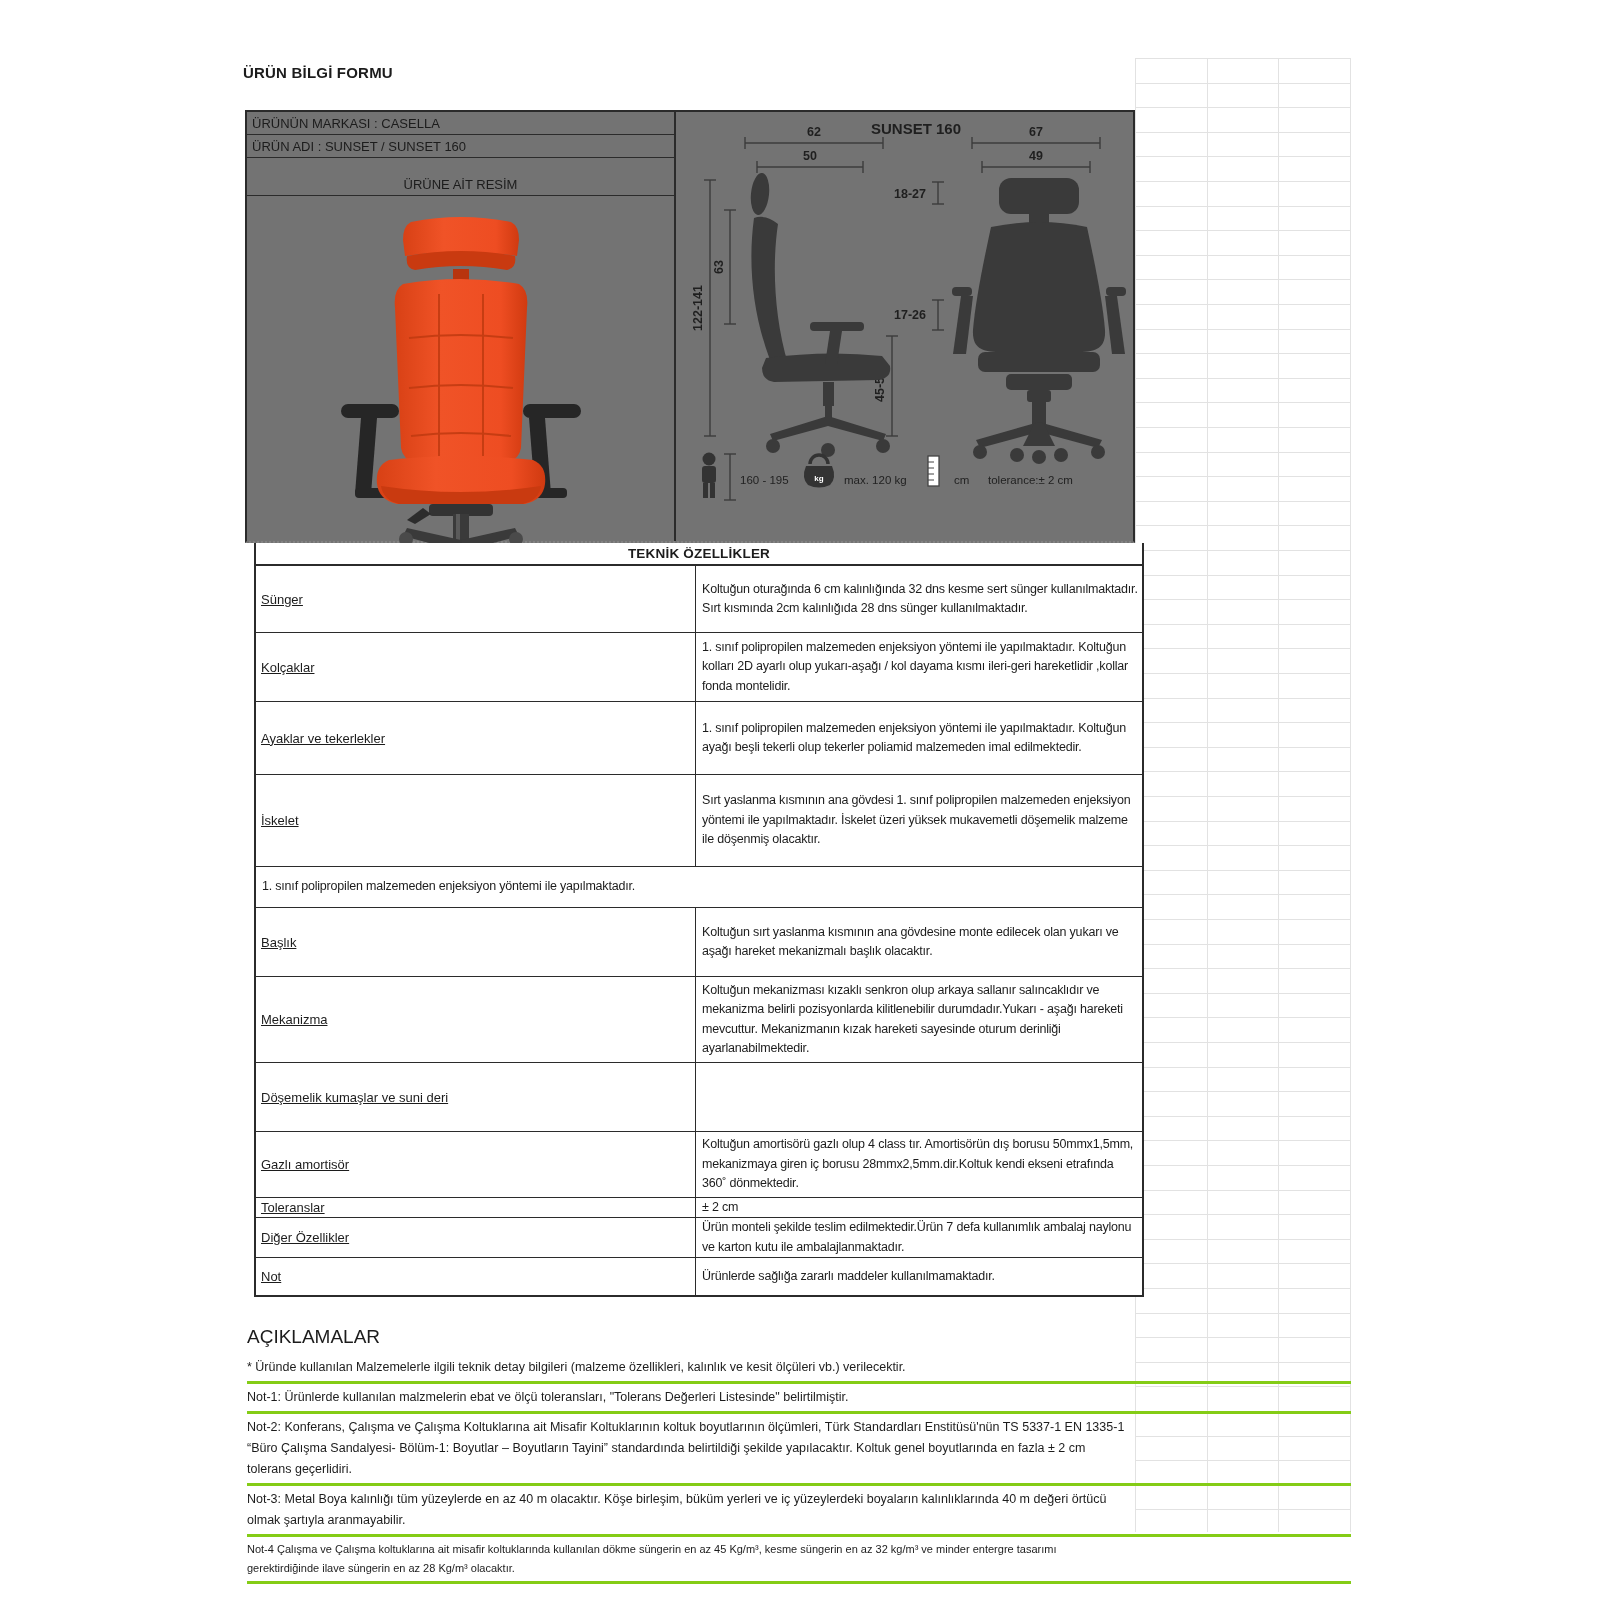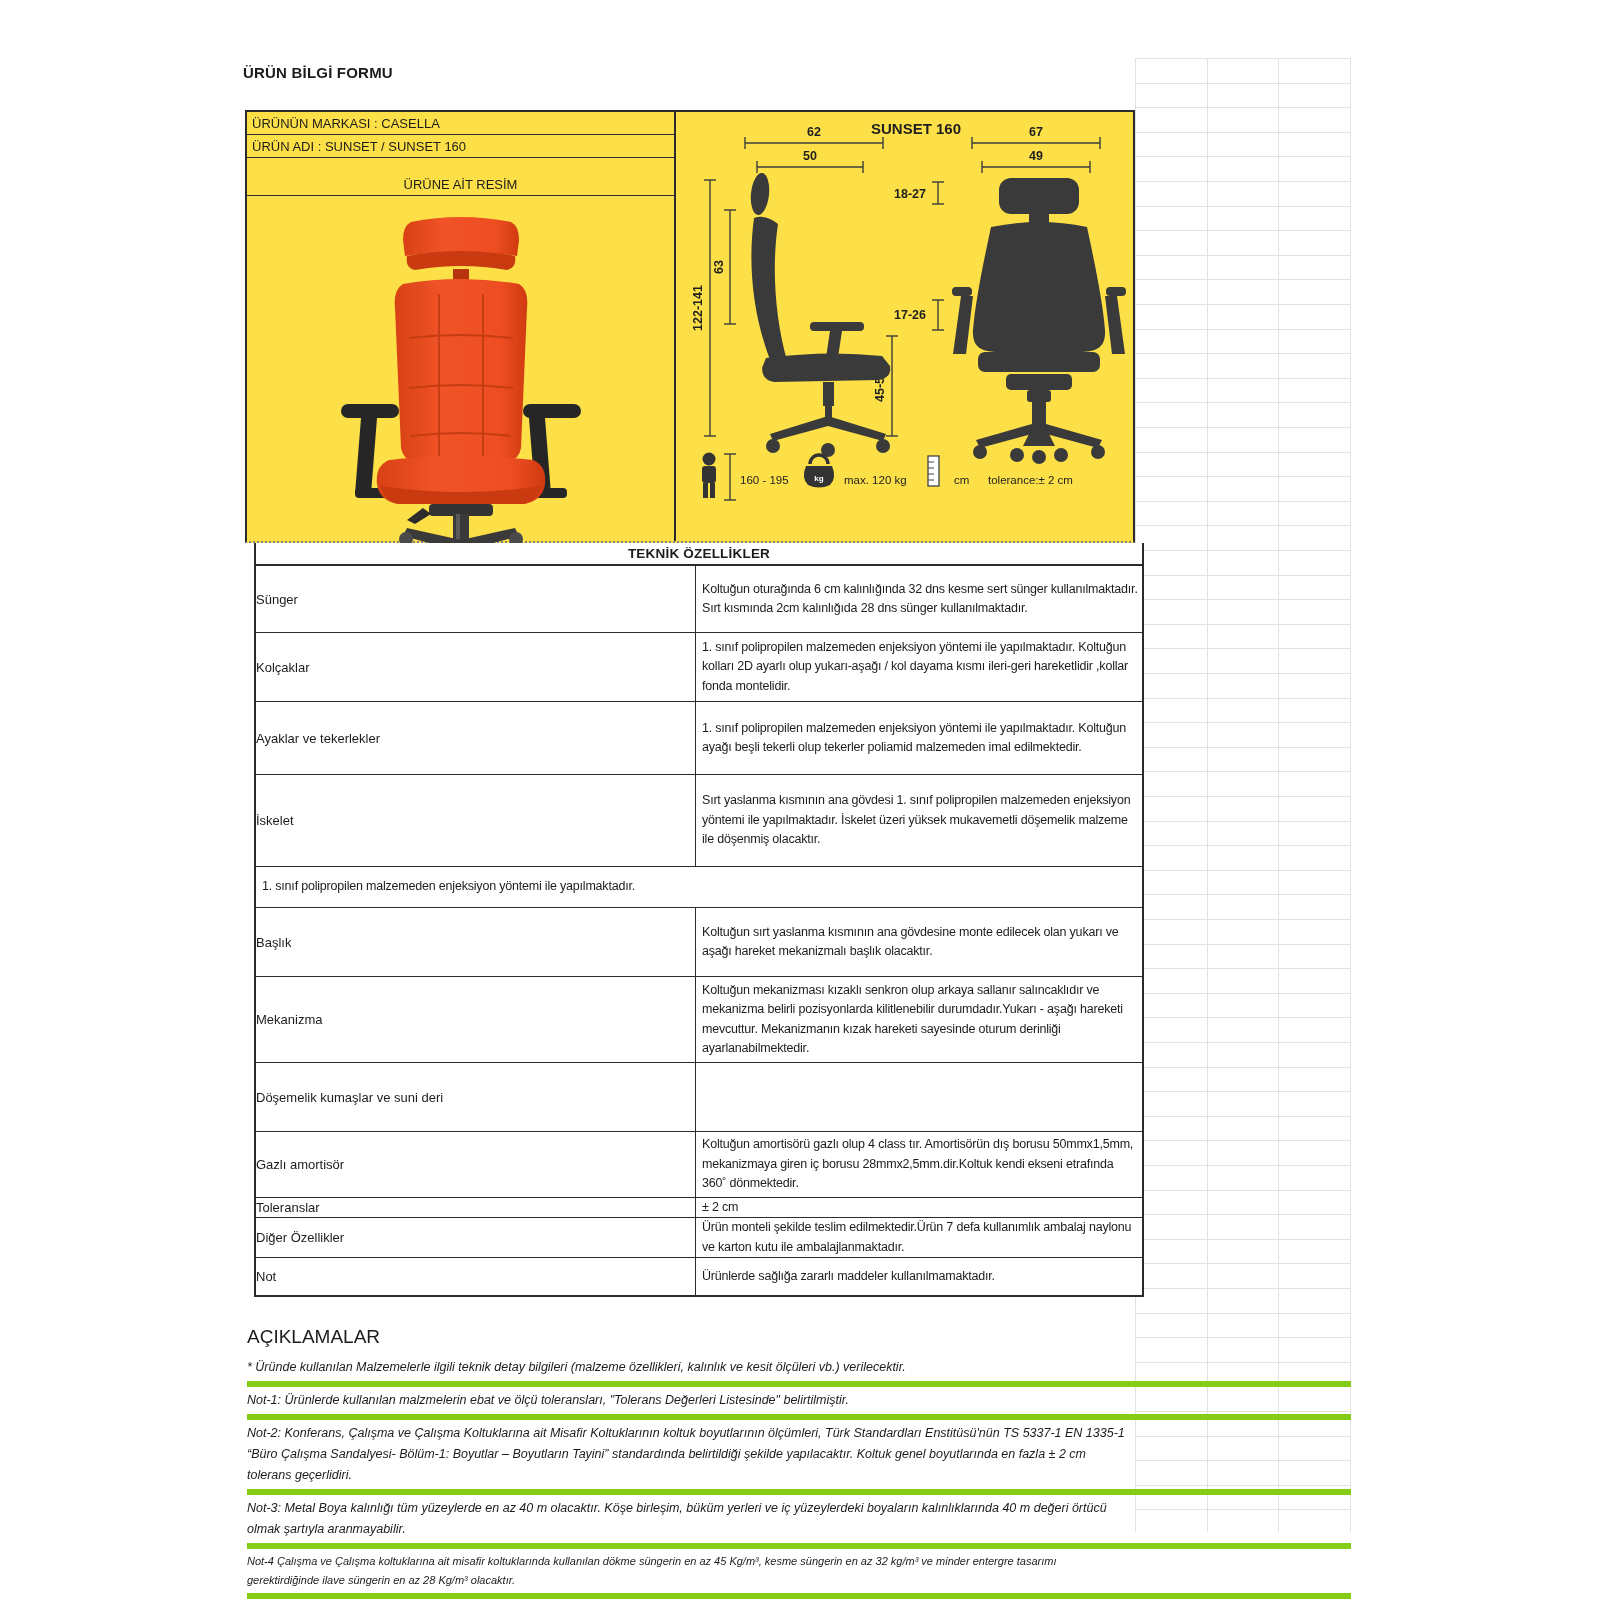--- a/index.html
+++ b/index.html
@@ -6,42 +6,42 @@
   .page{position:relative;width:1600px;height:1600px;background:#fff;overflow:hidden;
         font-family:"Liberation Sans",sans-serif;color:#1c1c1c;}
   
   .gridlines{position:absolute;left:1135px;top:58px;width:216px;height:1474px;
     background-image:
       repeating-linear-gradient(to bottom,#e2e2e2 0 1px,transparent 1px 24.6px),
       repeating-linear-gradient(to right,#e2e2e2 0 1px,transparent 1px 71.6px);}
   .main-title{position:absolute;left:243px;top:64px;font-size:15px;font-weight:bold;letter-spacing:.2px;}
   
   .header-box{position:absolute;left:245px;top:110px;width:890px;height:433px;box-sizing:border-box;
-    border:2px solid #2b2b2b;border-bottom:2px dotted #828282;display:flex;background:#fde047;}
+    border:2px solid #2b2b2b;border-bottom:2px dotted #828282;display:flex;background:#737373;}
   .hb-left{width:431px;box-sizing:border-box;border-right:2px solid #2b2b2b;display:flex;flex-direction:column;}
   .hb-row{height:23px;box-sizing:border-box;border-bottom:1px solid #2b2b2b;display:flex;align-items:center;
     padding-left:5px;font-size:13px;}
   .hb-caption{justify-content:center;padding-left:0;height:22px;margin-top:16px;}
   .photo-area{flex:1;position:relative;}
   .hb-right{flex:1;position:relative;}
   
   .spec{position:absolute;left:254px;top:543px;width:890px;box-sizing:border-box;
     border:2px solid #2b2b2b;border-top:none;background:#fff;}
   .spec-header{height:23px;box-sizing:border-box;border-bottom:2px solid #2b2b2b;display:flex;
     align-items:center;justify-content:center;font-weight:bold;font-size:13.5px;letter-spacing:.2px;}
   .srow{display:flex;box-sizing:border-box;border-bottom:1.5px solid #2b2b2b;}
   .srow:last-child{border-bottom:none;}
   .slabel{width:440px;box-sizing:border-box;border-right:1.5px solid #2b2b2b;display:flex;align-items:center;
-    font-size:13px;}
+    padding-left:5px;font-size:13px;text-decoration:underline;}
   .svalue{flex:1;box-sizing:border-box;display:flex;align-items:center;padding:1px 3px 1px 6px;
     font-size:12.5px;line-height:19.5px;letter-spacing:-.2px;overflow:hidden;}
   
   .notes{position:absolute;left:247px;top:1324px;width:1104px;}
   .notes-heading{font-weight:normal;font-size:19px;padding:2px 8px 6px 0;}
-  .note-item{border-bottom:6px solid #84cc16;padding:3px 0;font-size:12.5px;line-height:21px;font-style:italic;}
+  .note-item{border-bottom:3px solid #84cc16;padding:3px 0;font-size:12.5px;line-height:21px;}
   .note-item .txt{display:block;max-width:884px;}
   .note-small{font-size:11px;line-height:19px;}
   svg{display:block;}
   svg text{font-family:"Liberation Sans",sans-serif;}
   .dim-num{font-size:12.5px;font-weight:bold;fill:#1f1f1f;}
   .icon-label{font-size:11.5px;fill:#222;}
 </style>
 </head>
 <body>
 

